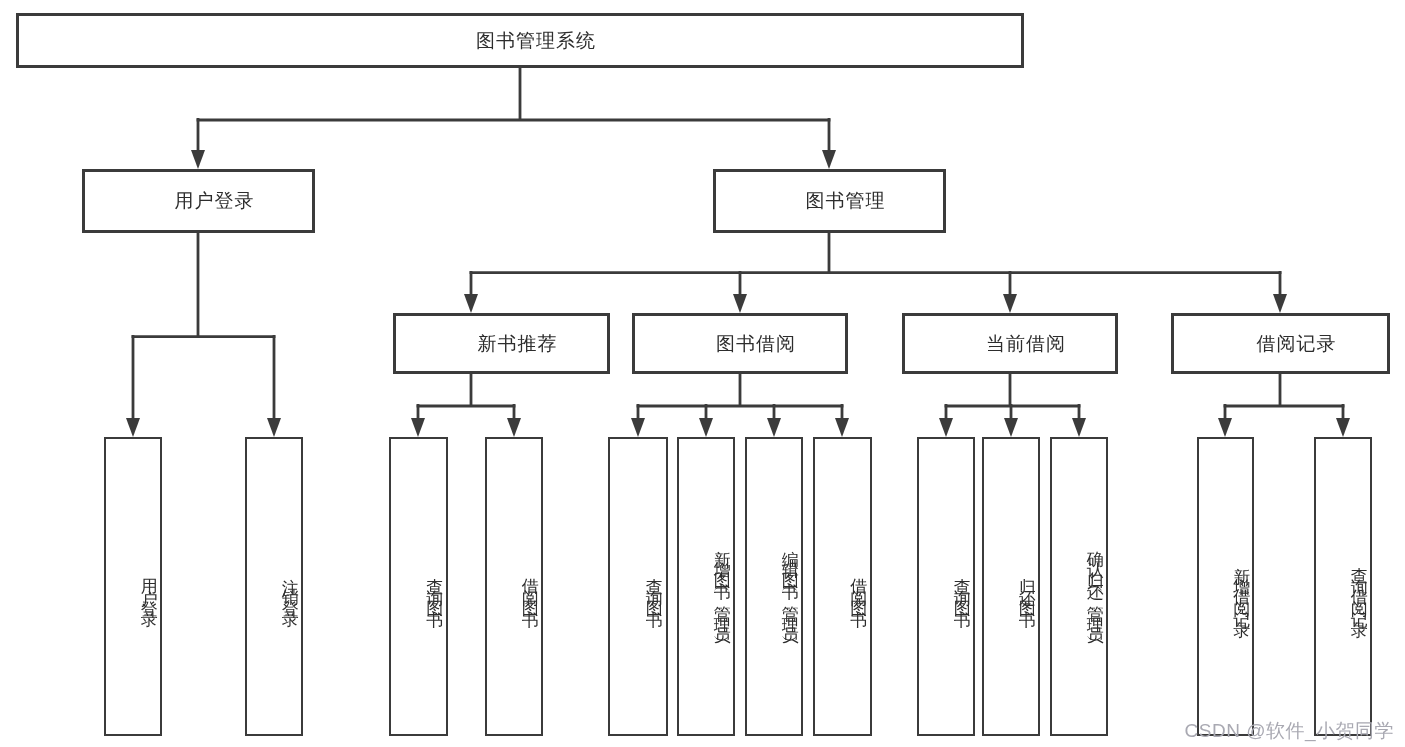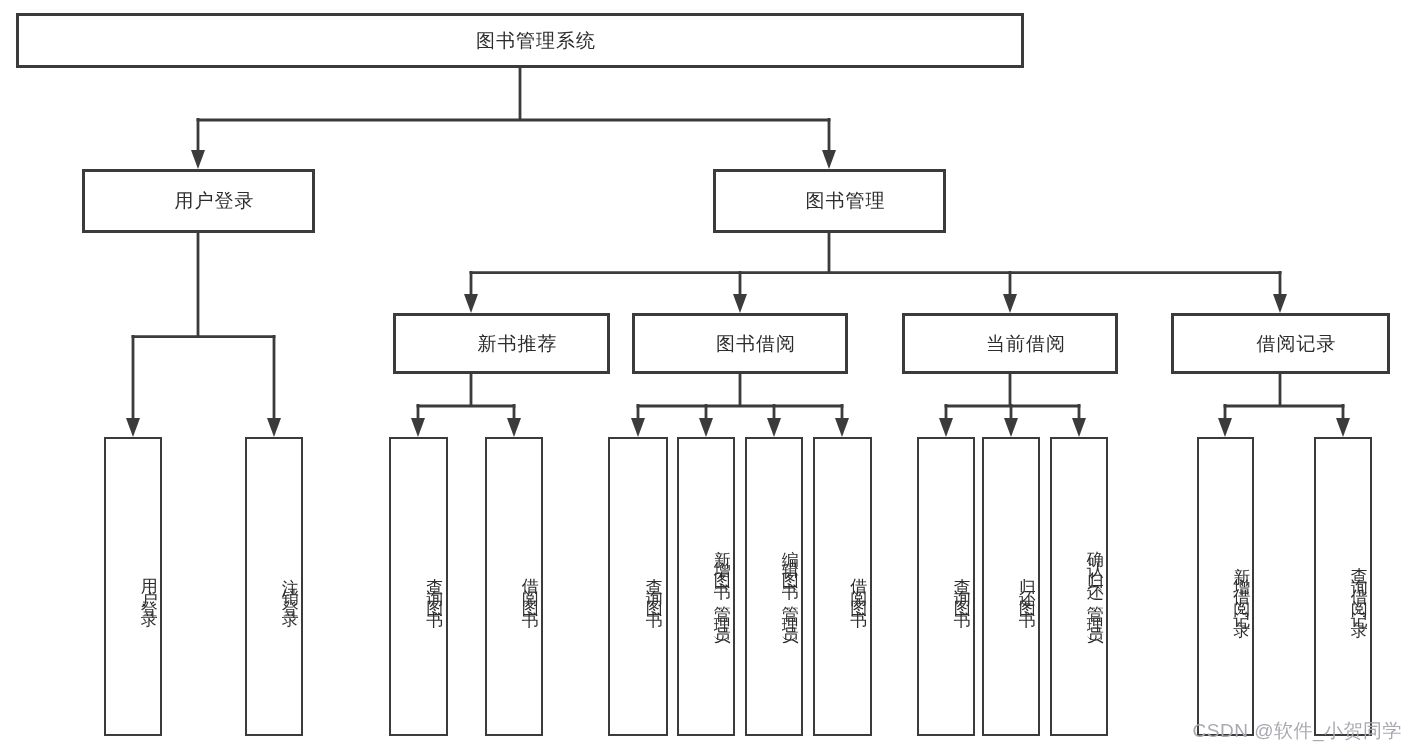--- a/index.html
+++ b/index.html
@@ -30,21 +30,21 @@
   .node.leaf span{
     writing-mode:vertical-rl;
     text-orientation:mixed;
     font-size:17px;
     letter-spacing:11px;
     line-height:1.15;
     color:#2d2d2d;
   }
   .watermark{
     position:absolute;
-    right:3px;bottom:3px;
+    right:11px;bottom:3px;
     font-size:19px;
     letter-spacing:0.5px;
     white-space:nowrap;
   }
   svg line, svg polyline{stroke:#3b3b3b;stroke-width:2.8;fill:none;}
   svg polygon{fill:#3b3b3b;stroke:none;}
 </style>
 </head>
 <body>
 

